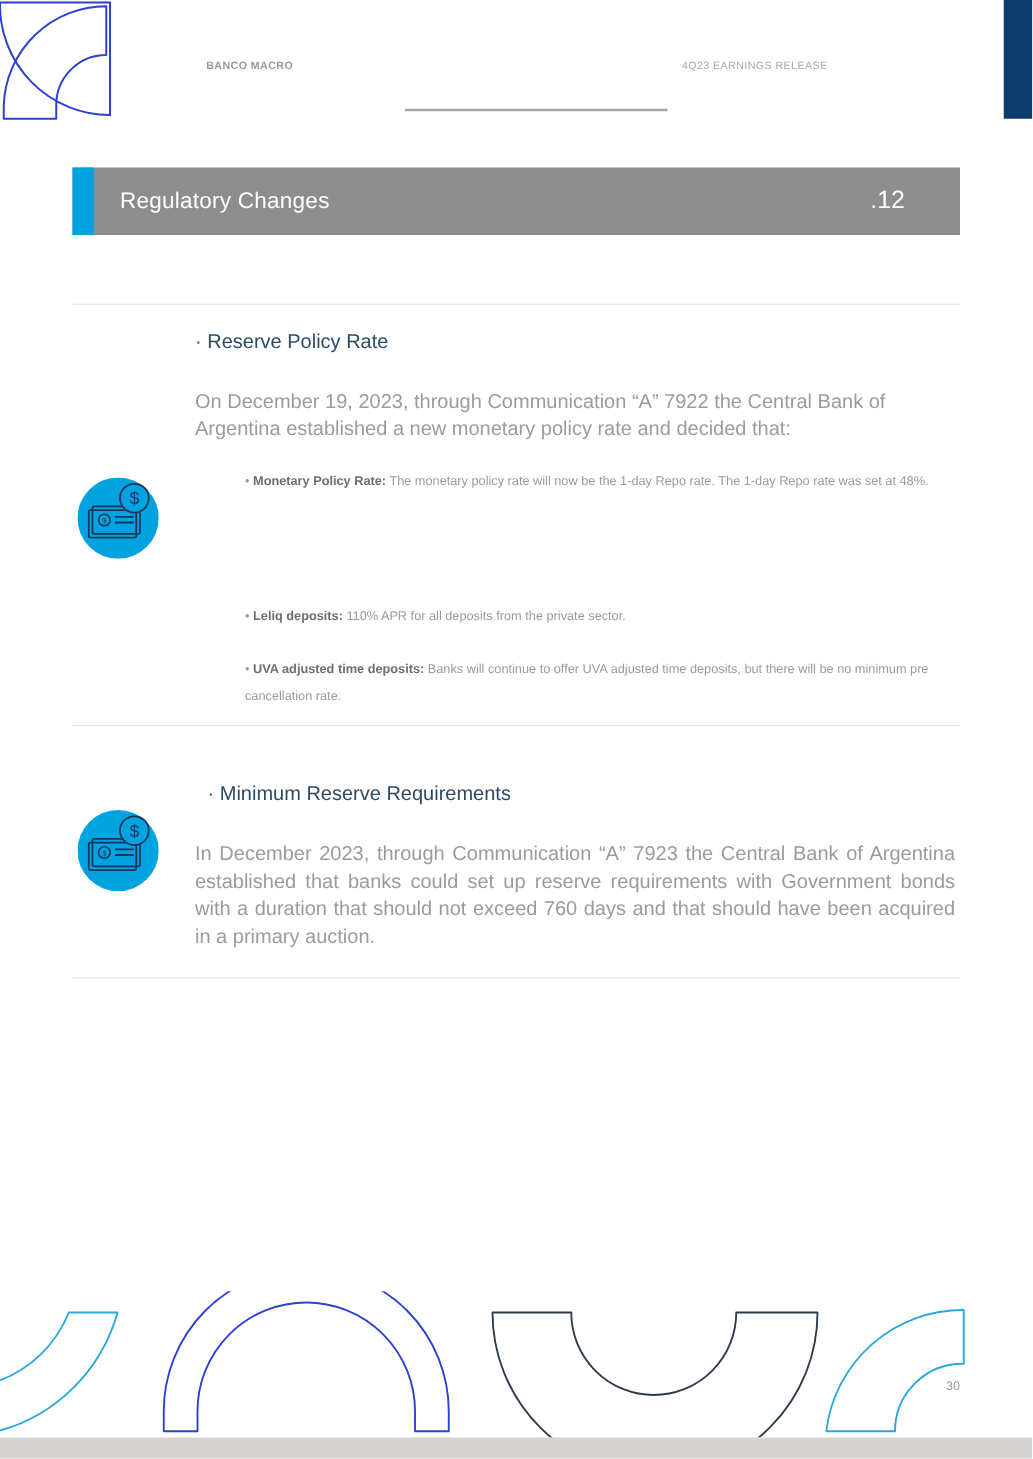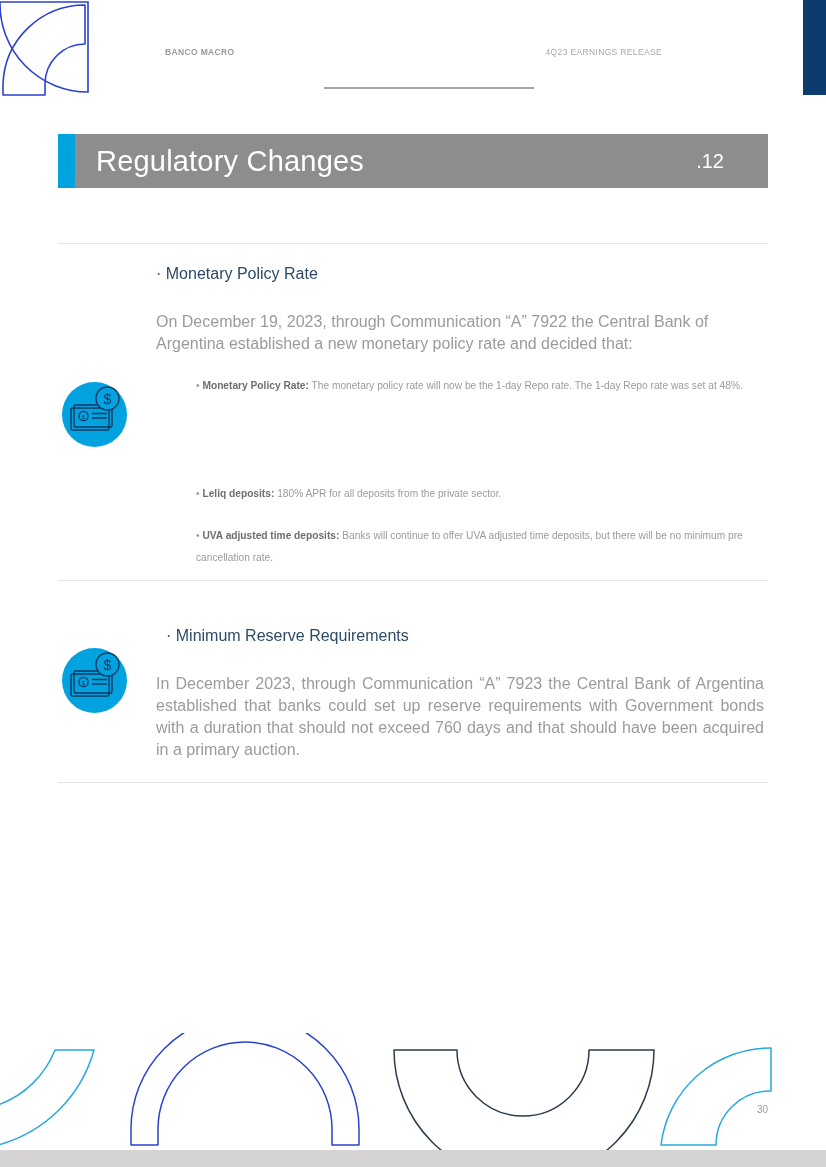--- a/index.html
+++ b/index.html
@@ -89,21 +89,21 @@
     top: 0;
     width: 17px;
     height: 54px;
     background: #00a3e0;
   }
   .title-text {
     position: absolute;
     left: 38px;
     top: 50%;
     transform: translateY(-50%);
-    font-size: 29px;
+    font-size: 18px;
     font-weight: 300;
     color: #ffffff;
     letter-spacing: 0.2px;
     white-space: nowrap;
   }
   .title-num {
     position: absolute;
     right: 44px;
     top: 50%;
     transform: translateY(-50%);
@@ -224,21 +224,21 @@
   <div class="title-band">
     <div class="title-accent"></div>
     <div class="title-text">Regulatory Changes</div>
     <div class="title-num">.12</div>
   </div>
 
   <div class="divider div-1"></div>
   <div class="divider div-2"></div>
   <div class="divider div-3"></div>
 
-  <div class="sec-heading h1">· Monetary Policy Rate</div>
+  <div class="sec-heading h1">· Reserve Policy Rate</div>
   <div class="body-text intro-1">On December 19, 2023, through Communication “A” 7922 the Central Bank of Argentina established a new monetary policy rate and decided that:</div>
 
   <svg class="icon-circle ic-1" viewBox="0 0 65 65">
     <circle cx="32.5" cy="32.5" r="32.5" fill="#00a3e0"></circle>
     <rect x="9" y="26" width="38" height="22" rx="1.5" fill="none" stroke="#16365f" stroke-width="1.4"></rect>
     <rect x="12" y="23" width="38" height="22" rx="1.5" fill="none" stroke="#16365f" stroke-width="1.4"></rect>
     <circle cx="21.5" cy="34" r="4.6" fill="none" stroke="#16365f" stroke-width="1.3"></circle>
     <text x="21.5" y="36.6" font-size="6" fill="#16365f" text-anchor="middle" font-family="'Liberation Sans',sans-serif">$</text>
     <line x1="30" y1="31.5" x2="45" y2="31.5" stroke="#16365f" stroke-width="1.5"></line>
     <line x1="30" y1="36" x2="45" y2="36" stroke="#16365f" stroke-width="1.5"></line>
@@ -247,21 +247,21 @@
   </svg>
 
   <div class="bullet b-1">
     <span>•</span>
     <b>Monetary Policy Rate:</b><span> The monetary policy rate will now be the 1-day Repo rate. The 1-day Repo rate was set at 48%.</span>
   </div>
 
 
   <div class="bullet b-3">
     <span>•</span>
-    <b>Leliq deposits:</b><span> 180% APR for all deposits from the private sector.</span>
+    <b>Leliq deposits:</b><span> 110% APR for all deposits from the private sector.</span>
   </div>
 
   <div class="bullet b-4">
     <span>•</span>
     <b>UVA adjusted time deposits:</b><span> Banks will continue to offer UVA adjusted time deposits, but there will be no minimum pre cancellation rate.</span>
   </div>
 
   <div class="sec-heading h2">· Minimum Reserve Requirements</div>
   <div class="body-text intro-2 just">In December 2023, through Communication “A” 7923 the Central Bank of Argentina established that banks could set up reserve requirements with Government bonds with a duration that should not exceed 760 days and that should have been acquired in a primary auction.</div>
 

